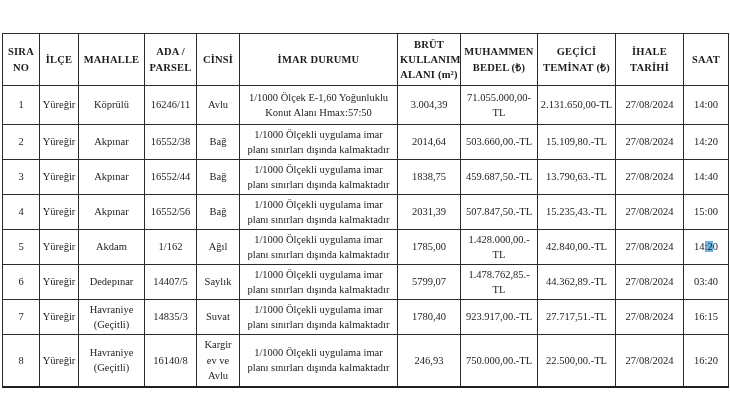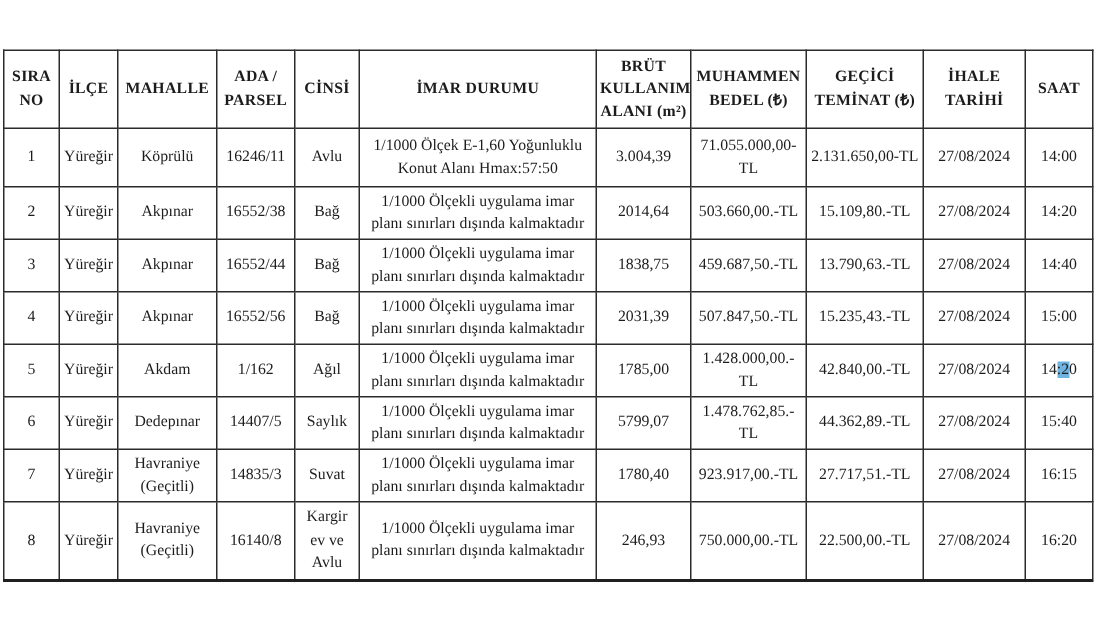--- a/index.html
+++ b/index.html
@@ -170,21 +170,21 @@
           <td>Yüreğir</td>
           <td>Dedepınar</td>
           <td>14407/5</td>
           <td>Saylık</td>
           <td>1/1000 Ölçekli uygulama  imar
 planı sınırları dışında kalmaktadır</td>
           <td>5799,07</td>
           <td>1.478.762,85.-TL</td>
           <td>44.362,89.-TL</td>
           <td>27/08/2024</td>
-          <td>15:40</td>
+          <td>03:40</td>
         </tr>
         <tr>
           <td>7</td>
           <td>Yüreğir</td>
           <td>Havraniye
 (Geçitli)</td>
           <td>14835/3</td>
           <td>Suvat</td>
           <td>1/1000 Ölçekli uygulama  imar
 planı sınırları dışında kalmaktadır</td>

